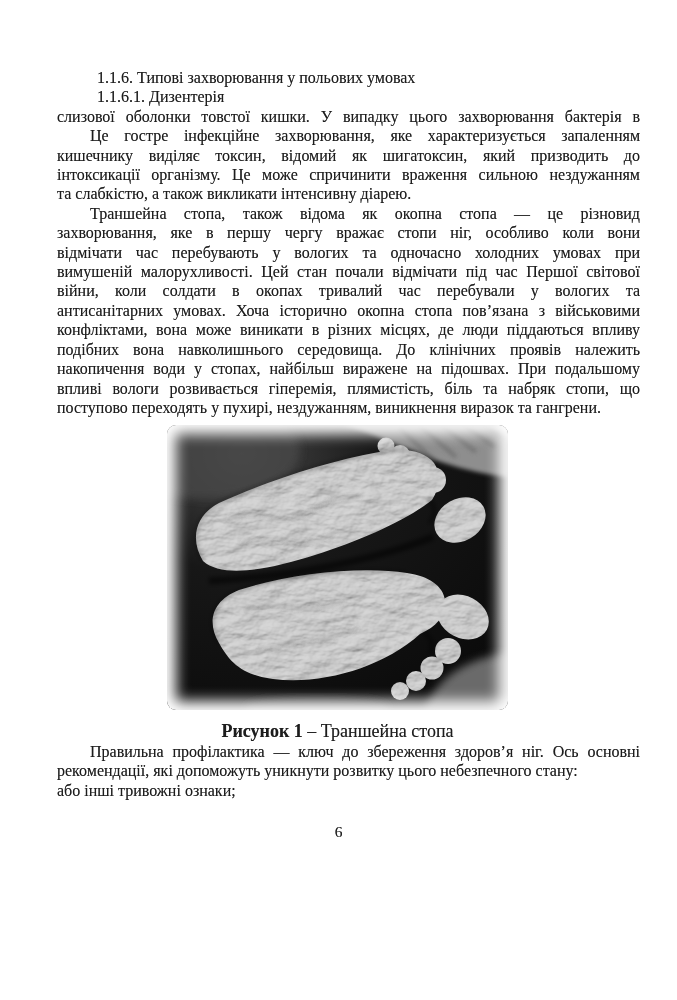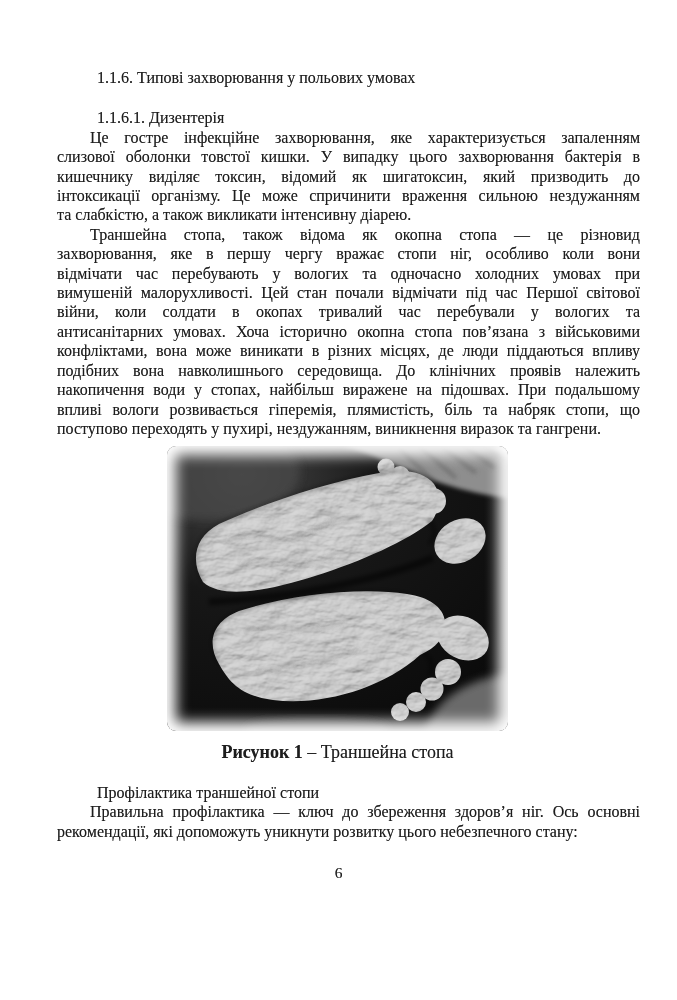--- a/index.html
+++ b/index.html
@@ -16,21 +16,21 @@
   .line {
     font-size: 16px;
     line-height: 19.4px;
     white-space: normal;
   }
   .jl { text-align: justify; text-align-last: justify; }
   .ll { text-align: left; }
   .ind-p { text-indent: 33px; }
   .ind-h { text-indent: 40px; }
   .bold { font-weight: bold; }
-  .h1 { margin-bottom: 21px; }
+  .h1 { }
   .h3top { margin-top: 13px; }
   .h4top { margin-top: 20px; }
 
   .figure {
     width: 341px; height: 285px;
     margin: 8px 0 0 110px;
     position: relative;
   }
   .photo-clip {
     position: absolute; inset: 0;
@@ -61,22 +61,22 @@
 </head>
 <body>
 
 <div class="content">
 
   <div class="line ll ind-h h1">1.1.6. Типові захворювання у польових умовах</div>
 
   <div>
     <div class="line ll ind-h">1.1.6.1. Дизентерія</div>
     <div>
+      <div class="line jl">слизової оболонки товстої кишки. У випадку цього захворювання бактерія в</div>
       <div class="line jl ind-p">Це гостре інфекційне захворювання, яке характеризується запаленням</div>
-      <div class="line jl">слизової оболонки товстої кишки. У випадку цього захворювання бактерія в</div>
       <div class="line jl">кишечнику виділяє токсин, відомий як шигатоксин, який призводить до</div>
       <div class="line jl">інтоксикації організму. Це може спричинити враження сильною нездужанням</div>
       <div class="line ll">та слабкістю, а також викликати інтенсивну діарею.</div>
     </div>
   </div>
 
   <div>
     <div>
       <div class="line jl ind-p">Траншейна стопа, також відома як окопна стопа — це різновид</div>
       <div class="line jl">захворювання, яке в першу чергу вражає стопи ніг, особливо коли вони</div>
@@ -155,24 +155,24 @@
       </svg>
     </div>
     <div class="vignette"></div>
   </div>
 
   <div class="caption">
     <span class="bold">Рисунок 1</span><span> – Траншейна стопа</span>
   </div>
 
   <div>
-    <div class="line ll ind-h h4top">Профілактика траншейної стопи</div>
     <div>
       <div class="line jl ind-p">Правильна профілактика — ключ до збереження здоров’я ніг. Ось основні</div>
       <div class="line ll">рекомендації, які допоможуть уникнути розвитку цього небезпечного стану:</div>
     </div>
     <div>
+      <div class="line ll">або інші тривожні ознаки;</div>
     </div>
   </div>
 
 </div>
 
 <div class="page-number">6</div>
 
 </body></html>

